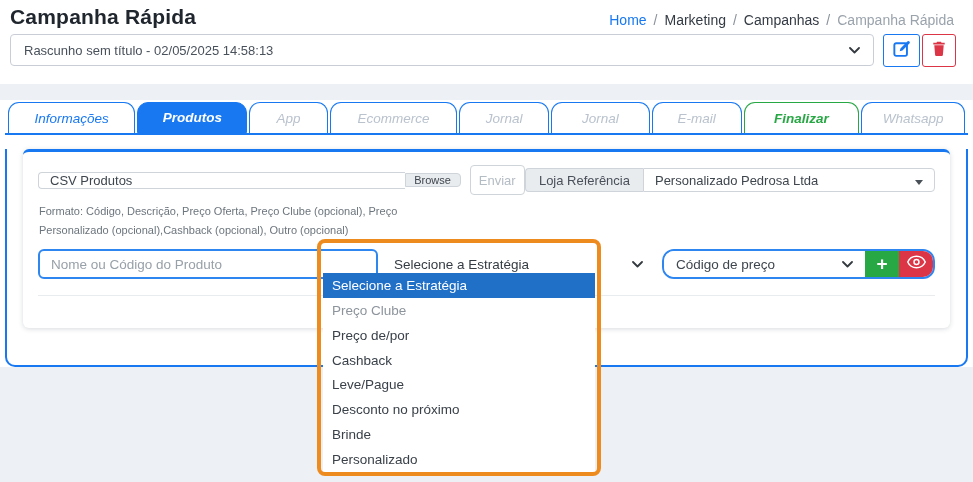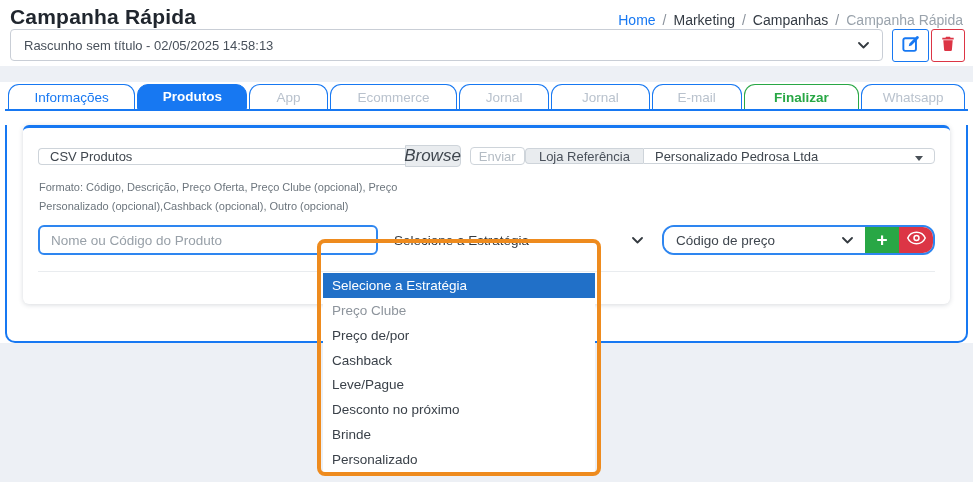--- a/index.html
+++ b/index.html
@@ -11,61 +11,61 @@
     --border:#ced4da;
     --gray-bg:#e9ecef;
     --text:#3f464e;
     --muted:#6c757d;
   }
   *{box-sizing:border-box;margin:0;padding:0;font-family:"Liberation Sans",sans-serif;}
   html,body{width:973px;height:482px;overflow:hidden;}
   body{background:#edf0f5;position:relative;}
 
   
-  .header{background:#fff;height:66px;padding:5px 8px 0 10px;}
+  .header{background:#fff;height:84px;padding:5px 17px 0 10px;}
   .header-top{display:flex;justify-content:space-between;align-items:flex-start;}
   .page-title{font-size:21px;font-weight:600;color:#20262e;letter-spacing:.2px;}
   .breadcrumb{display:flex;gap:7px;font-size:14px;margin-top:7px;padding-right:2px;align-items:center;}
   .bc-link{color:var(--blue);cursor:pointer;}
   .bc-sep{color:#8a919b;}
   .bc-item{color:#343b44;}
   .bc-current{color:#9aa3ac;}
-  .draft-row{display:flex;align-items:stretch;}
+  .draft-row{display:flex;margin-top:5px;align-items:stretch;}
   .draft-select{flex:1;height:32px;border:1px solid #c9ced6;border-radius:4px;background:#fff;
     display:flex;align-items:center;justify-content:space-between;padding:0 13px;font-size:13px;color:#49515b;}
   .icon-btn{width:37px;height:33px;background:#fff;border-radius:3px;display:flex;align-items:center;justify-content:center;cursor:pointer;}
   .edit-btn{margin-left:9px;border:1.5px solid var(--blue);}
   .del-btn{margin-left:2px;border:1.5px solid var(--red);width:34px;}
 
   
   .main-card{margin-top:16px;background:#fff;padding-top:2px;}
-  .tabs{display:flex;gap:2px;margin:0 5px;padding:0 3px;border-bottom:2px solid var(--blue);height:27px;}
+  .tabs{display:flex;gap:2px;margin:0 5px;padding:0 3px;border-bottom:2px solid var(--blue);height:33px;font-style:italic;}
   .tab{display:flex;align-items:center;justify-content:center;font-size:13.5px;
     border:1px solid var(--blue);border-bottom:none;border-radius:11px 11px 0 0;background:#fff;color:var(--blue);cursor:pointer;}
   .tab.active{background:var(--blue);color:#fff;font-weight:600;border:1px solid var(--blue);}
   .tab.disabled{color:#b9c2cd;cursor:default;}
   .tab.finalize{border-color:var(--green);color:var(--green);font-weight:600;}
   .tab:nth-child(1){flex:1.18;}.tab:nth-child(2){flex:1.02;}.tab:nth-child(3){flex:.72;}
   .tab:nth-child(4){flex:1.18;}.tab:nth-child(5){flex:.83;}.tab:nth-child(6){flex:.91;}
   .tab:nth-child(7){flex:.83;}.tab:nth-child(8){flex:1.07;}.tab:nth-child(9){flex:.96;}
 
   .tab-content{margin:0 5px;border:2px solid var(--blue);border-top:none;border-radius:0 0 10px 10px;height:218px;background:#fff;}
   .inner-card{margin:14px 16px 0;height:179px;background:#fff;border-top:3px solid var(--blue);
     border-radius:6px;box-shadow:0 1px 5px rgba(40,50,70,.18);padding:13px 15px 0;}
 
   
   .row1{display:flex;align-items:center;}
   .file-group{display:flex;width:443px;height:30px;align-items:center;}
   .file-input{flex:1;border:1px solid var(--border);border-right:none;border-radius:4px 0 0 4px;
     display:flex;align-items:center;padding:0 11px;font-size:13px;color:var(--text);cursor:pointer;}
   .browse-btn{width:56px;background:var(--gray-bg);border:1px solid var(--border);border-radius:0 4px 4px 0;
-    font-size:17px;color:var(--text);display:flex;align-items:center;justify-content:center;cursor:pointer;font-style:italic;}
-  .enviar-btn{width:58px;height:18px;margin-left:9px;border:1px solid var(--border);border-radius:4px;background:#fff;
+    font-size:11px;color:var(--text);display:flex;align-items:center;justify-content:center;cursor:pointer;}
+  .enviar-btn{width:58px;height:30px;margin-left:9px;border:1px solid var(--border);border-radius:4px;background:#fff;
     color:#b4bcc4;font-size:13px;display:flex;align-items:center;justify-content:center;cursor:pointer;}
-  .store-group{display:flex;width:430px;margin-left:auto;height:16px;}
+  .store-group{display:flex;width:430px;margin-left:auto;height:24px;}
   .store-label{background:var(--gray-bg);border:1px solid var(--border);border-radius:4px 0 0 4px;border-right:none;
     padding:0 13px;font-size:13px;color:#49505a;display:flex;align-items:center;}
   .store-select{flex:1;border:1px solid var(--border);border-radius:0 4px 4px 0;display:flex;align-items:center;
     justify-content:space-between;padding:0 11px;font-size:13px;color:var(--text);cursor:pointer;background:#fff;}
 
   .format-help{margin:7px 0 0 1px;font-size:11px;color:var(--muted);max-width:430px;line-height:1.7;}
 
   
   .row2{margin-top:10px;display:flex;align-items:center;height:30px;}
   .product-input{width:340px;height:30px;border:2px solid #2e86f0;border-radius:6px;padding:0 11px;

